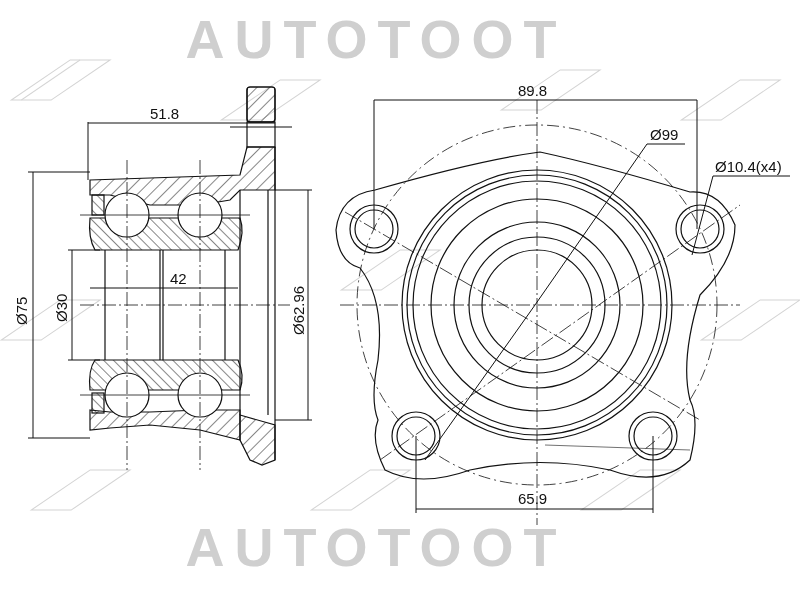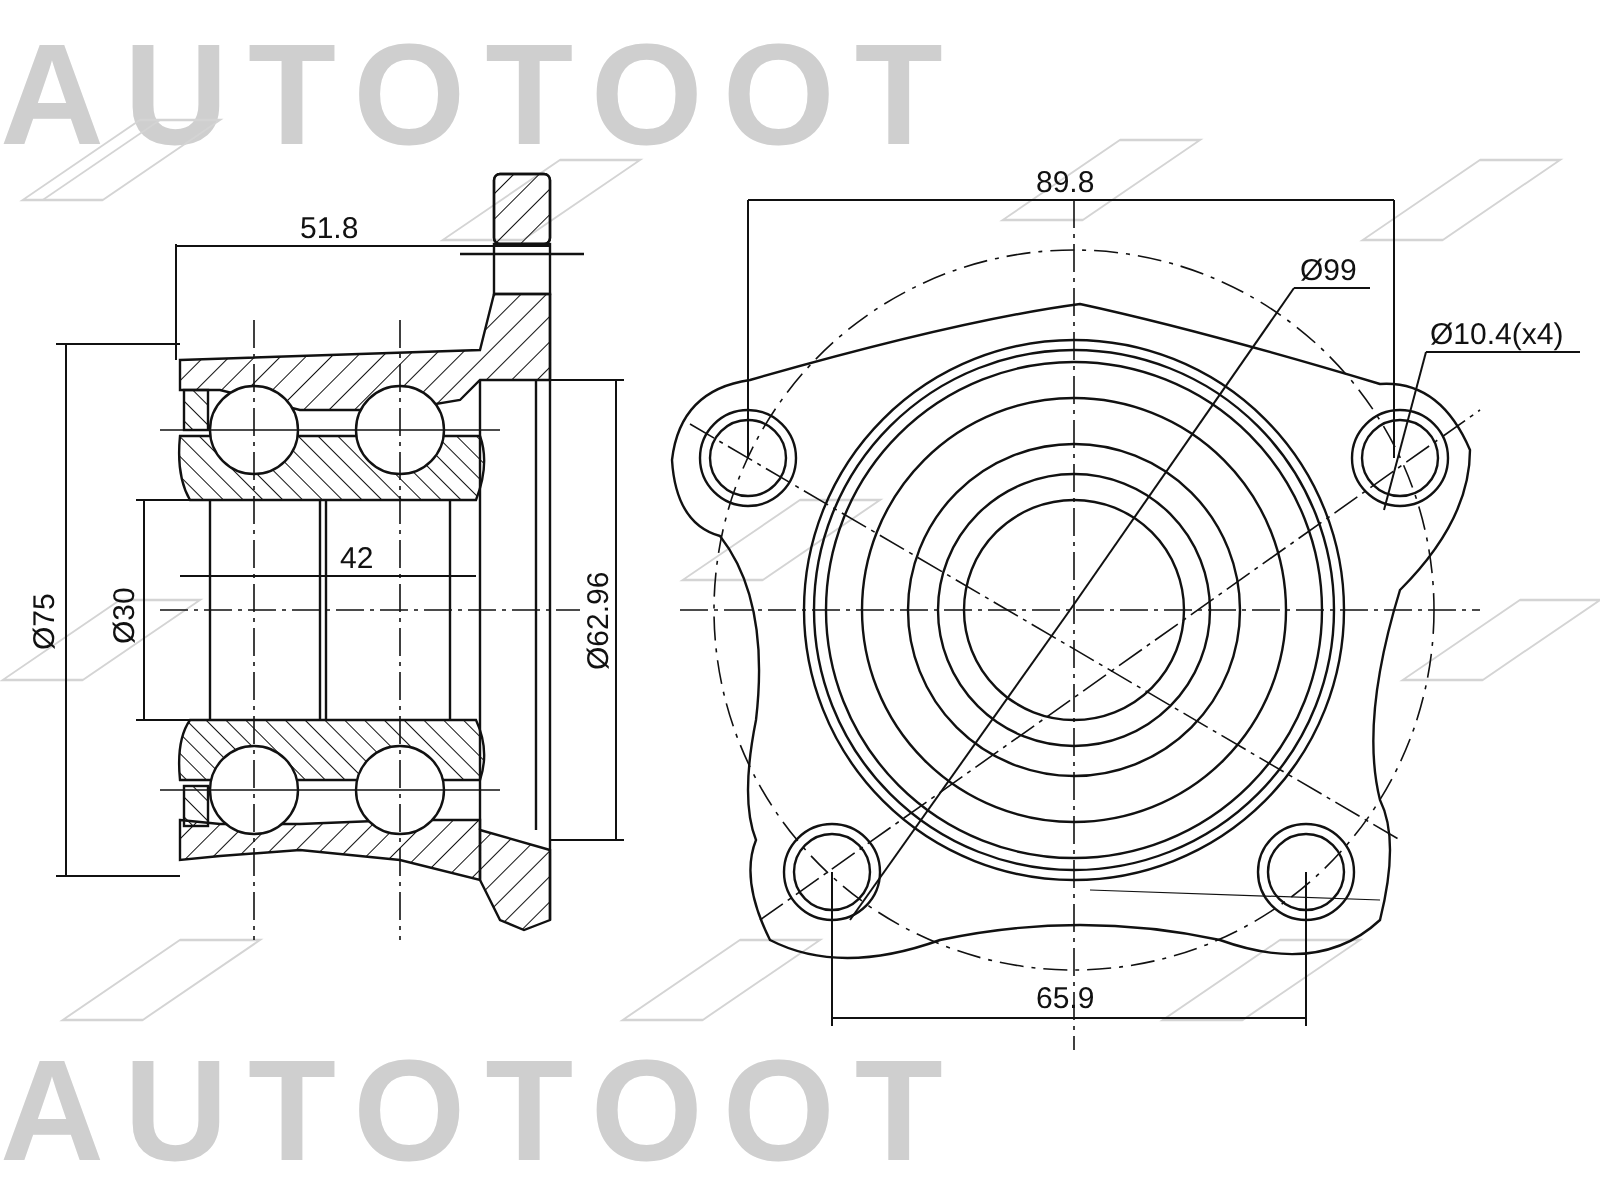--- a/index.html
+++ b/index.html
@@ -1,18 +1,18 @@
 <!DOCTYPE html>
 <html><head>
   <meta charset="utf-8">
   <style>
     html, body { margin: 0; padding: 0; background: #ffffff; }
     body { width: 800px; height: 600px; position: relative; overflow: hidden; font-family: "Liberation Sans", sans-serif; }
     #stage { position: absolute; left: 0; top: 0; width: 800px; height: 600px; }
-    .wm-text { position: absolute; left: 0; width: 752px; text-align: left; font-family: "Liberation Sans", sans-serif; font-weight: bold; font-size: 72px; letter-spacing: 10px; color: #cfcfcf; line-height: 1; }
+    .wm-text { position: absolute; left: 0; width: 752px; text-align: center; font-family: "Liberation Sans", sans-serif; font-weight: bold; font-size: 54px; letter-spacing: 10px; color: #cfcfcf; line-height: 1; }
     .wm-top { top: 12px; }
     .wm-bottom { top: 520px; }
     svg text { font-family: "Liberation Sans", sans-serif; }
     .dim-label { font-size: 15px; fill: #111; }
   </style>
 </head>
 <body>
 
 <div class="wm-text wm-top">AUTOTOOT</div>
 <div class="wm-text wm-bottom">AUTOTOOT</div>

